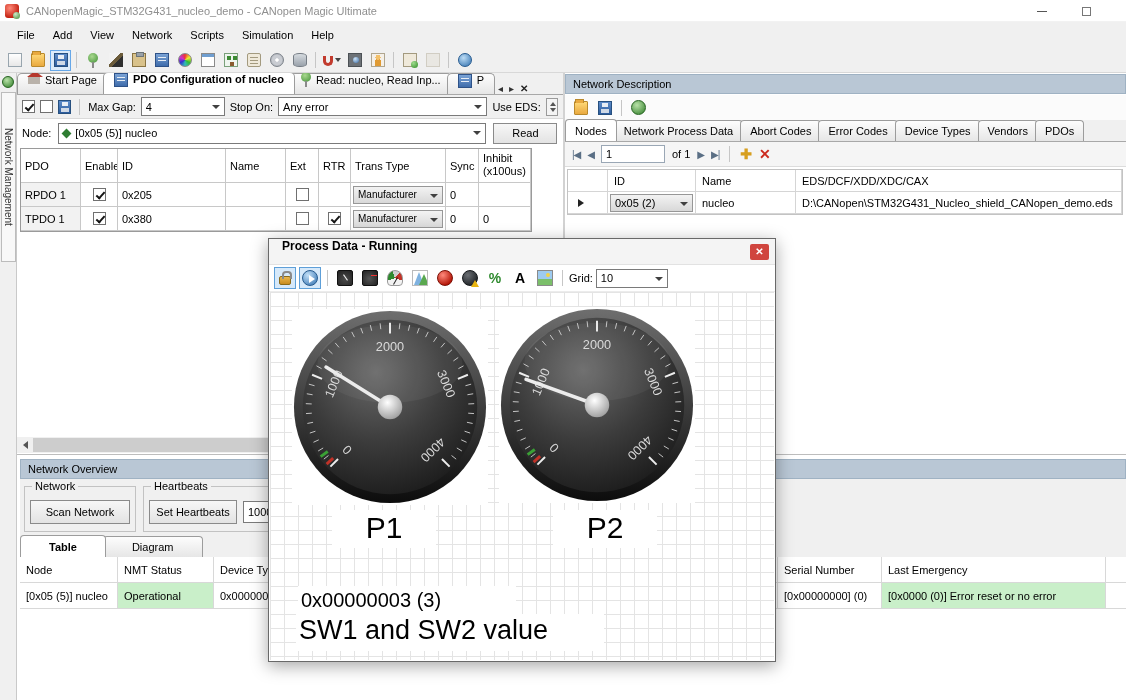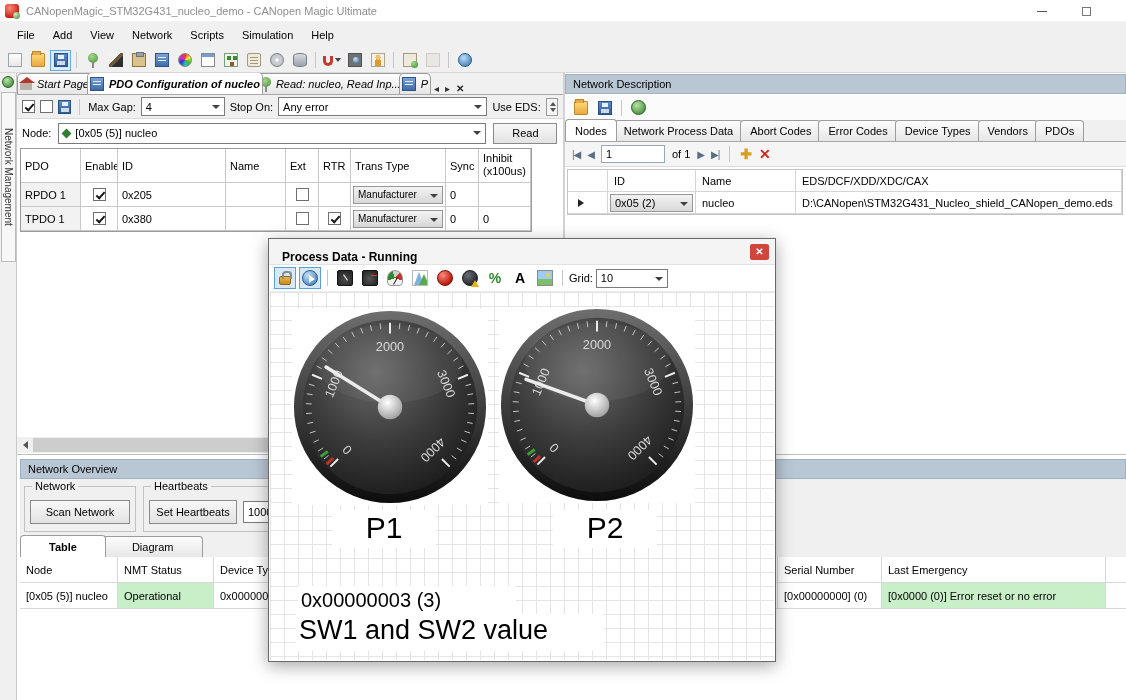--- a/index.html
+++ b/index.html
@@ -65,21 +65,21 @@
   .i-home{width:12px;height:8px;top:2px;}
 
   
   .vstrip{position:absolute;left:0;top:73px;width:17px;bottom:0;background:#f0f0f0;border-right:1px solid #c9c9c9;}
   .vstrip .orb{position:absolute;left:2px;top:3px;width:12px;height:12px;}
   .vtab{position:absolute;left:1px;top:19px;width:15px;height:170px;background:#f8f8f8;border:1px solid #bcbcbc;display:flex;align-items:center;justify-content:center;}
   .vtext{writing-mode:vertical-rl;font-size:10px;color:#333;white-space:nowrap;}
 
   
   .ptabs{position:absolute;left:17px;top:73px;width:546px;height:22px;background:#f0f0f0;border-bottom:1px solid #a8a8a8;display:flex;align-items:flex-end;overflow:hidden;}
-  .ptab{height:21px;display:flex;align-items:center;gap:5px;padding:0 2px;border:1px solid #9c9c9c;border-bottom:none;border-radius:5px 5px 0 0;background:linear-gradient(#fdfdfd,#e6e6e6);margin-right:-5px;white-space:nowrap;font-style:italic;}
+  .ptab{height:21px;display:flex;gap:5px;padding:0 10px;border:1px solid #9c9c9c;border-bottom:none;border-radius:5px 5px 0 0;background:linear-gradient(#fdfdfd,#e6e6e6);margin-right:-5px;white-space:nowrap;}
   .ptab.active{background:#fff;font-weight:bold;position:relative;z-index:2;height:22px;}
   .tabnav{display:flex;align-items:center;gap:6px;margin-left:8px;color:#333;font-size:10px;}
   .tabnav span{cursor:default;}
 
   .popts{position:absolute;left:17px;top:95px;width:546px;height:24px;background:#f0f0f0;border-bottom:1px solid #dadada;display:flex;align-items:center;gap:5px;padding:0 5px;}
   .cb{width:13px;height:13px;border:1px solid #707070;background:#fff;position:relative;display:inline-block;flex:none;}
   .cb.checked::after{content:"";position:absolute;left:2px;top:3px;width:7px;height:3px;border-left:2px solid #151515;border-bottom:2px solid #151515;transform:rotate(-48deg);}
   .combo{background:#fff;border:1px solid #7a7a7a;height:19px;display:flex;align-items:center;padding:0 16px 0 4px;position:relative;white-space:nowrap;}
   .combo .arr{position:absolute;right:4px;top:7px;width:0;height:0;border-left:4px solid transparent;border-right:4px solid transparent;border-top:4px solid #404040;}
   .combo.gray{background:linear-gradient(#f3f3f3,#d8d8d8);border:1px solid #979797;height:18px;}
@@ -138,21 +138,21 @@
   .novtab{height:21px;display:flex;align-items:center;padding:0 28px;border:1px solid #9c9c9c;border-bottom:none;border-radius:4px 4px 0 0;background:linear-gradient(#fdfdfd,#e6e6e6);margin-right:-3px;}
   .novtab.active{background:#fff;font-weight:bold;z-index:2;height:22px;}
   .nov-tablebg{position:absolute;left:20px;top:557px;right:0;bottom:0;background:#fff;border-top:1px solid #c8c8c8;}
   .nov-table{position:absolute;left:20px;top:557px;display:grid;grid-template-columns:98px 96px 564px 104px 224px 20px;}
   .oc{border-right:1px solid #d8d8d8;border-bottom:1px solid #d8d8d8;height:26px;display:flex;align-items:center;padding:0 6px;overflow:hidden;white-space:nowrap;}
   .oh{background:#fff;}
   .green{background:#c9efc9;}
 
   
   .pdw{position:absolute;left:268px;top:238px;width:508px;height:424px;background:#fff;border:1px solid #696969;box-shadow:0 4px 16px rgba(0,0,0,.35);z-index:10;}
-  .pdw-title{position:absolute;left:0;top:0;right:0;height:26px;background:#f4f4f4;border-bottom:1px solid #e2e2e2;display:flex;align-items:flex-end;padding-left:13px;font-weight:bold;font-size:12px;}
+  .pdw-title{position:absolute;left:0;top:0;right:0;height:26px;background:#f4f4f4;border-bottom:1px solid #e2e2e2;display:flex;align-items:flex-start;padding-left:13px;font-weight:bold;font-size:12px;}
   .pdw-close{position:absolute;right:6px;top:5px;width:19px;height:16px;background:#d0453e;border-radius:2px;display:flex;align-items:center;justify-content:center;color:#fff;font-size:10px;font-weight:bold;line-height:1;}
   .pdw-toolbar{position:absolute;left:0;top:26px;right:0;height:27px;background:#fff;border-bottom:1px solid #ececec;display:flex;align-items:center;gap:3px;padding-left:5px;}
   .pdbtn{width:22px;height:22px;display:flex;align-items:center;justify-content:center;border:1px solid transparent;}
   .pdbtn.sel{border:1px solid #5e9fd8;background:#d6e9fa;}
   .pi{display:inline-block;position:relative;width:16px;height:16px;}
   .pi-lock{width:12px;height:9px;top:2px;background:linear-gradient(#e9b64c,#c88c20);border:1px solid #8a6a1a;border-radius:2px;}
   .pi-lock::before{content:"";position:absolute;left:2px;top:-6px;width:6px;height:6px;border:2px solid #8a8a8a;border-bottom:none;border-radius:4px 4px 0 0;}
   .pi-runglobe{border-radius:50%;background:radial-gradient(circle at 36% 30%,#c3e0f8,#2f6fae);border:1px solid #275b8f;}
   .pi-runglobe::after{content:"";position:absolute;left:6px;top:4px;width:0;height:0;border-top:4px solid transparent;border-bottom:4px solid transparent;border-left:6px solid #fff;}
   .pi-gdark{background:radial-gradient(circle at 50% 60%,#4a4a4a,#222);border:1px solid #111;border-radius:2px;}

